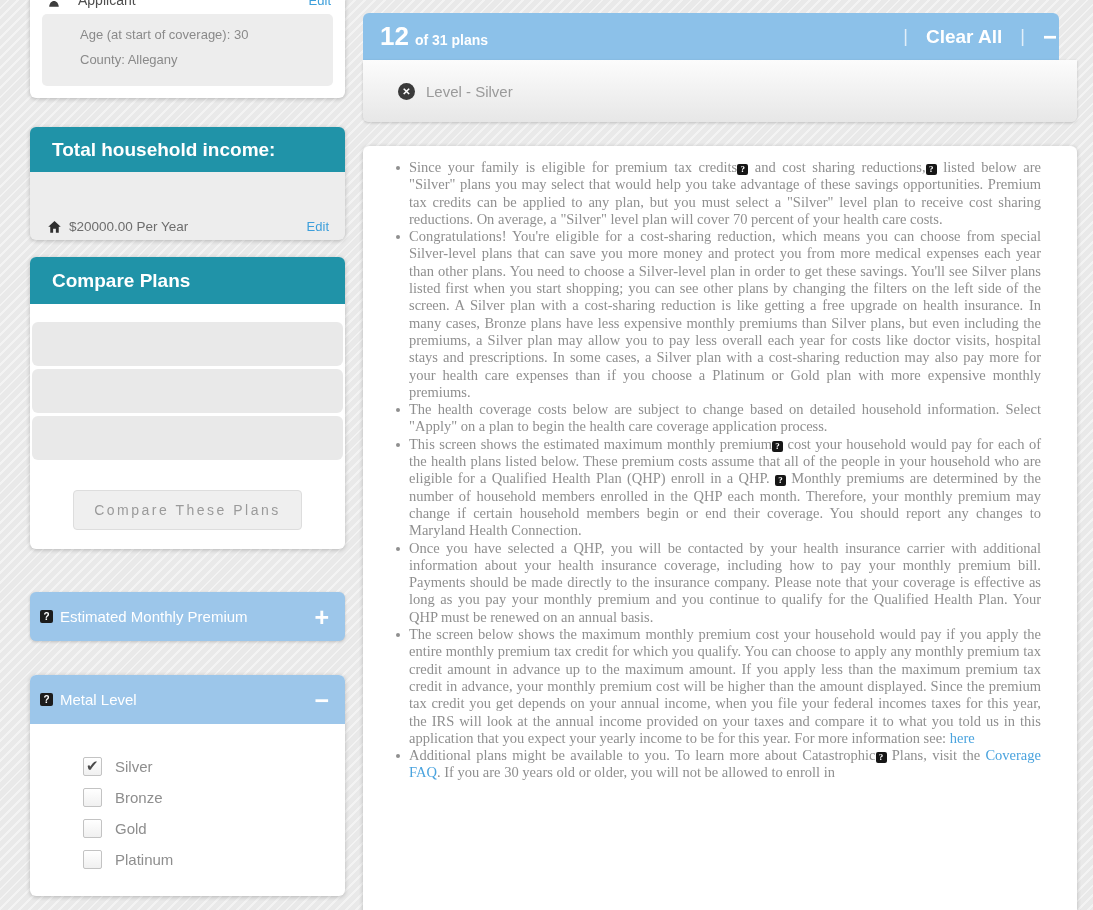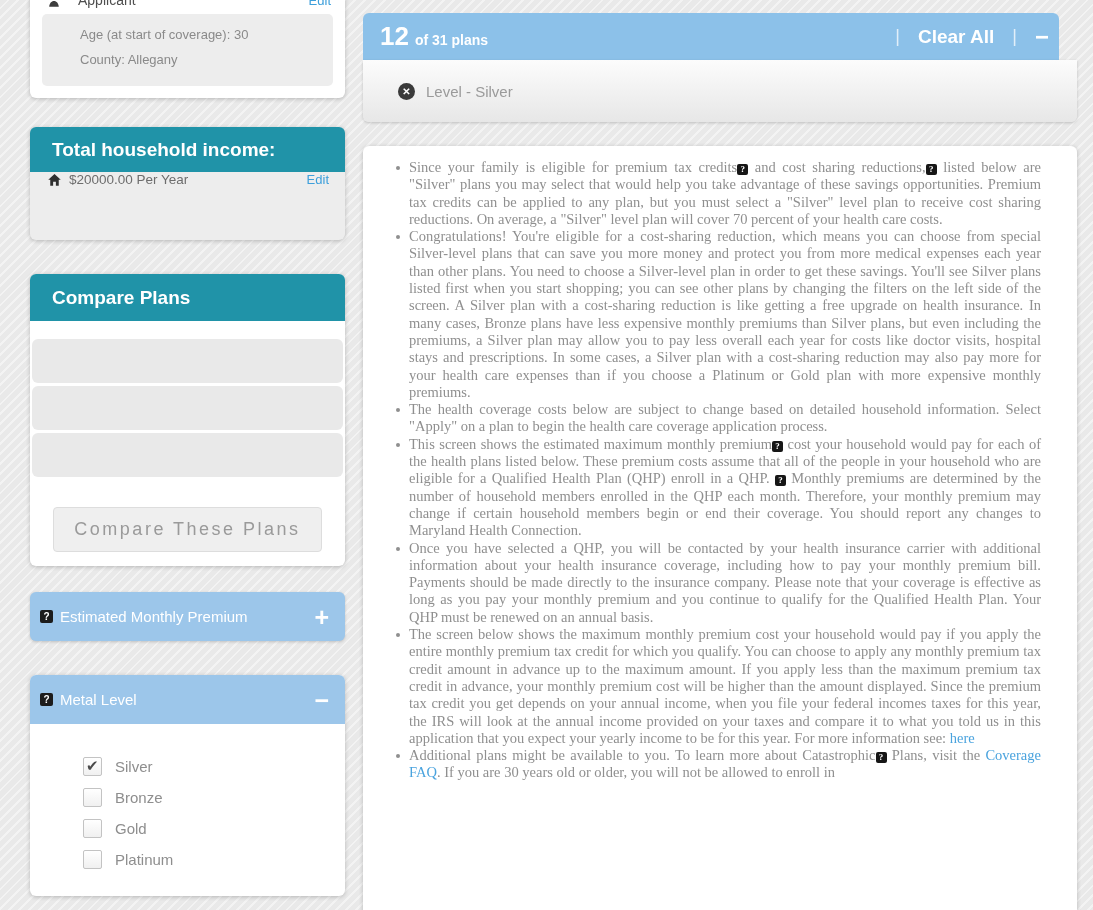--- a/index.html
+++ b/index.html
@@ -18,31 +18,31 @@
   .app-title { font-size:14px; color:#4e4e4e; flex:1; }
   .edit-link { font-size:13px; color:#3d9fdb; text-decoration:none; }
   .app-panel { background:#ededed; border-radius:5px; margin:2px 12px 12px 12px;
                padding:8px 0 14px 38px; }
   .app-row { font-size:13px; color:#8a8a8a; line-height:25px; }
 
   .teal-head { background:#2093a8; color:#fff; font-weight:bold; font-size:19px;
                border-radius:6px 6px 0 0; padding:0 12px 0 22px; display:flex; align-items:center; }
   .income-card { left:30px; top:127px; width:315px; height:113px; background:#ededed; }
   .income-card .teal-head { height:45px; }
-  .income-body { display:flex; align-items:flex-start; padding:0 16px 0 17px; height:62px; }
+  .income-body { display:flex; align-items:flex-end; padding:0 16px 0 17px; height:62px; }
   .icon-home { width:15px; height:15px; margin-right:7px; }
   .income-value { font-size:13.5px; color:#6d6d6d; flex:1; }
 
-  .compare-card { left:30px; top:274px; width:315px; height:292px; }
+  .compare-card { left:30px; top:257px; width:315px; height:292px; }
   .compare-card .teal-head { height:47px; }
   .compare-body { padding:18px 2px 0 2px; }
   .compare-slot { background:#e9e9e9; border-radius:6px; height:44px; margin-bottom:3px; }
   .compare-btn-row { text-align:center; margin-top:30px; }
   .compare-btn { display:inline-block; background:#efefef; border:1px solid #ddd;
-                 border-radius:4px; color:#9a9a9a; font-size:18px; letter-spacing:2.5px;
+                 border-radius:4px; color:#9a9a9a; font-size:14px; letter-spacing:2.5px;
                  padding:11px 20px; font-family:inherit; cursor:pointer; }
 
   .blue-bar { position:absolute; background:#9cc6ea; border-radius:6px; height:49px;
               display:flex; align-items:center; color:#fff; padding:0 16px 0 10px; width:315px; left:30px;
               box-shadow:0 1px 3px rgba(0,0,0,.18); }
   .blue-bar .label { font-size:15px; flex:1; margin-left:7px; }
   .blue-bar .toggle { font-size:25px; font-weight:bold; line-height:20px; cursor:pointer; }
   .bar-premium { top:592px; }
 
   .metal-card { left:30px; top:675px; width:315px; height:221px; }
@@ -55,21 +55,21 @@
   .checkbox { width:19px; height:19px; border:1px solid #c3c3c3; border-radius:2px;
               background:linear-gradient(#fff,#f0f0f0); margin-right:13px; position:relative;
               cursor:pointer; }
   .checkbox.checked::after { content:"\2714"; position:absolute; left:2px; top:-1px;
               font-size:15px; color:#4a4a4a; }
   .metal-label { font-size:15px; color:#8e8e8e; }
 
   
   .results-bar { position:absolute; left:363px; top:13px; width:696px; height:47px;
                  background:#8cc1e9; border-radius:6px 6px 0 0; display:flex; align-items:center;
-                 color:#fff; padding:0 10px 0 17px; }
+                 color:#fff; padding:0 2px 0 17px; }
   .results-count { font-size:26px; font-weight:bold; }
   .results-suffix { font-size:14px; font-weight:bold; margin-left:6px; margin-top:7px; }
   .results-right { margin-left:auto; display:flex; align-items:center; gap:18px; }
   .bar-sep { font-size:18px; opacity:.75; font-weight:normal; }
   .clear-all { font-size:19px; font-weight:bold; cursor:pointer; }
   .results-collapse { font-size:24px; font-weight:bold; cursor:pointer; }
 
   .filter-strip { position:absolute; left:363px; top:60px; width:714px; height:62px;
                   background:linear-gradient(#fcfcfc,#e7e7e7); border-radius:0 0 6px 6px;
                   box-shadow:0 1px 3px rgba(0,0,0,.18); display:flex; align-items:center;

